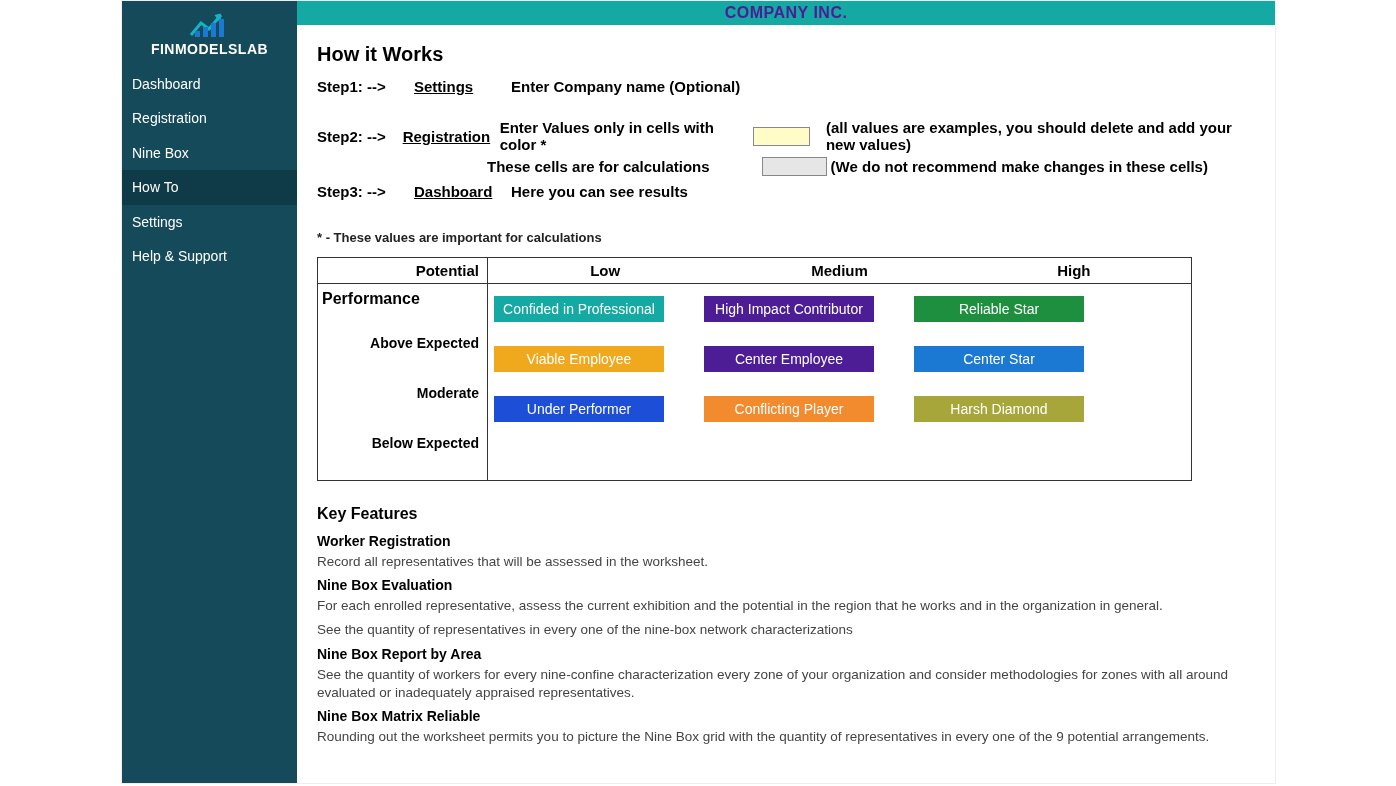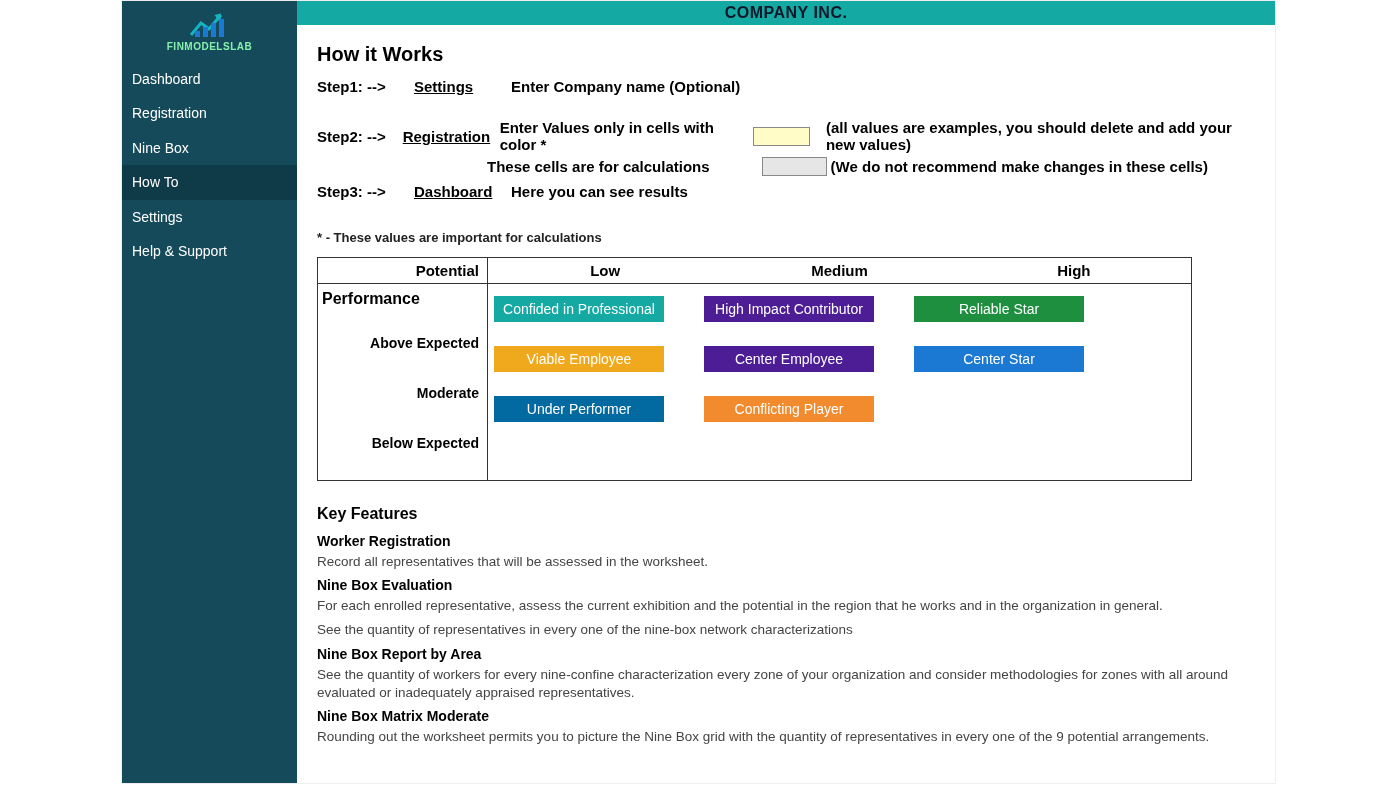--- a/index.html
+++ b/index.html
@@ -23,23 +23,23 @@
     background: #144a5a;
     color: #fff;
     flex-shrink: 0;
   }
   .logo {
     padding: 8px 0 10px 0;
     text-align: center;
   }
   .logo svg { display: block; margin: 0 auto; }
   .logo-text {
-    color: #86efac;
-    font-weight: 700;
-    font-size: 10px;
+    color: #ffffff;
+    font-weight: 700;
+    font-size: 14px;
     letter-spacing: 0.5px;
     margin-top: 2px;
   }
   .nav-item {
     padding: 6px 10px;
     font-size: 14px;
     cursor: pointer;
     line-height: 1.6;
   }
   .nav-item.active {
@@ -47,21 +47,21 @@
   }
   
   .main {
     flex: 1;
     display: flex;
     flex-direction: column;
     overflow: hidden;
   }
   .header-bar {
     background: #14a9a3;
-    color: #0f172a;
+    color: #4c1d95;
     font-weight: 700;
     text-align: center;
     padding: 3px 0;
     font-size: 16px;
     letter-spacing: 0.5px;
   }
   .content {
     padding: 18px 20px 6px 20px;
     font-size: 14px;
     overflow: hidden;
@@ -152,21 +152,21 @@
     font-weight: 400;
     font-size: 14px;
     text-align: center;
     line-height: 26px;
   }
   .c-teal    { background: #14a9a3; }
   .c-tealD   { background: #4c1d95; }
   .c-green   { background: #1e8f3f; }
   .c-amber   { background: #f0a81c; }
   .c-blue    { background: #1b79d4; }
-  .c-red     { background: #0369a1; }
+  .c-red     { background: #1d4ed8; }
   .c-orange  { background: #f28a2e; }
   .c-olive   { background: #a7a63a; }
 
   .kf-title { font-weight: 700; font-size: 16px; margin-top: 24px; margin-bottom: 10px; }
   .kf-sub   { font-weight: 700; font-size: 14px; margin-top: 6px; }
   .kf-text  { font-size: 13.5px; color: #444; margin-top: 4px; margin-bottom: 6px; line-height: 1.35; }
 </style>
 </head>
 <body>
 
@@ -247,35 +247,36 @@
               <div class="box c-green">Reliable Star</div>
             </div>
             <div class="cell-row">
               <div class="box c-amber">Viable Employee</div>
               <div class="box c-tealD">Center Employee</div>
               <div class="box c-blue">Center Star</div>
             </div>
             <div class="cell-row">
               <div class="box c-red">Under Performer</div>
               <div class="box c-orange">Conflicting Player</div>
+              <div class="box c-olive">Harsh Diamond</div>
             </div>
           </div>
         </div>
       </div>
 
       <div class="kf-title">Key Features</div>
 
       <div class="kf-sub">Worker Registration</div>
       <div class="kf-text">Record all representatives that will be assessed in the worksheet.</div>
 
       <div class="kf-sub">Nine Box Evaluation</div>
       <div class="kf-text">For each enrolled representative, assess the current exhibition and the potential in the region that he works and in the organization in general.</div>
 
       <div class="kf-text">See the quantity of representatives in every one of the nine-box network characterizations</div>
 
       <div class="kf-sub">Nine Box Report by Area</div>
       <div class="kf-text">See the quantity of workers for every nine-confine characterization every zone of your organization and consider methodologies for zones with all around evaluated or inadequately appraised representatives.</div>
 
-      <div class="kf-sub">Nine Box Matrix Moderate</div>
+      <div class="kf-sub">Nine Box Matrix Reliable</div>
       <div class="kf-text">Rounding out the worksheet permits you to picture the Nine Box grid with the quantity of representatives in every one of the 9 potential arrangements.</div>
     </div>
   </div>
 </div>
 
 </body></html>

